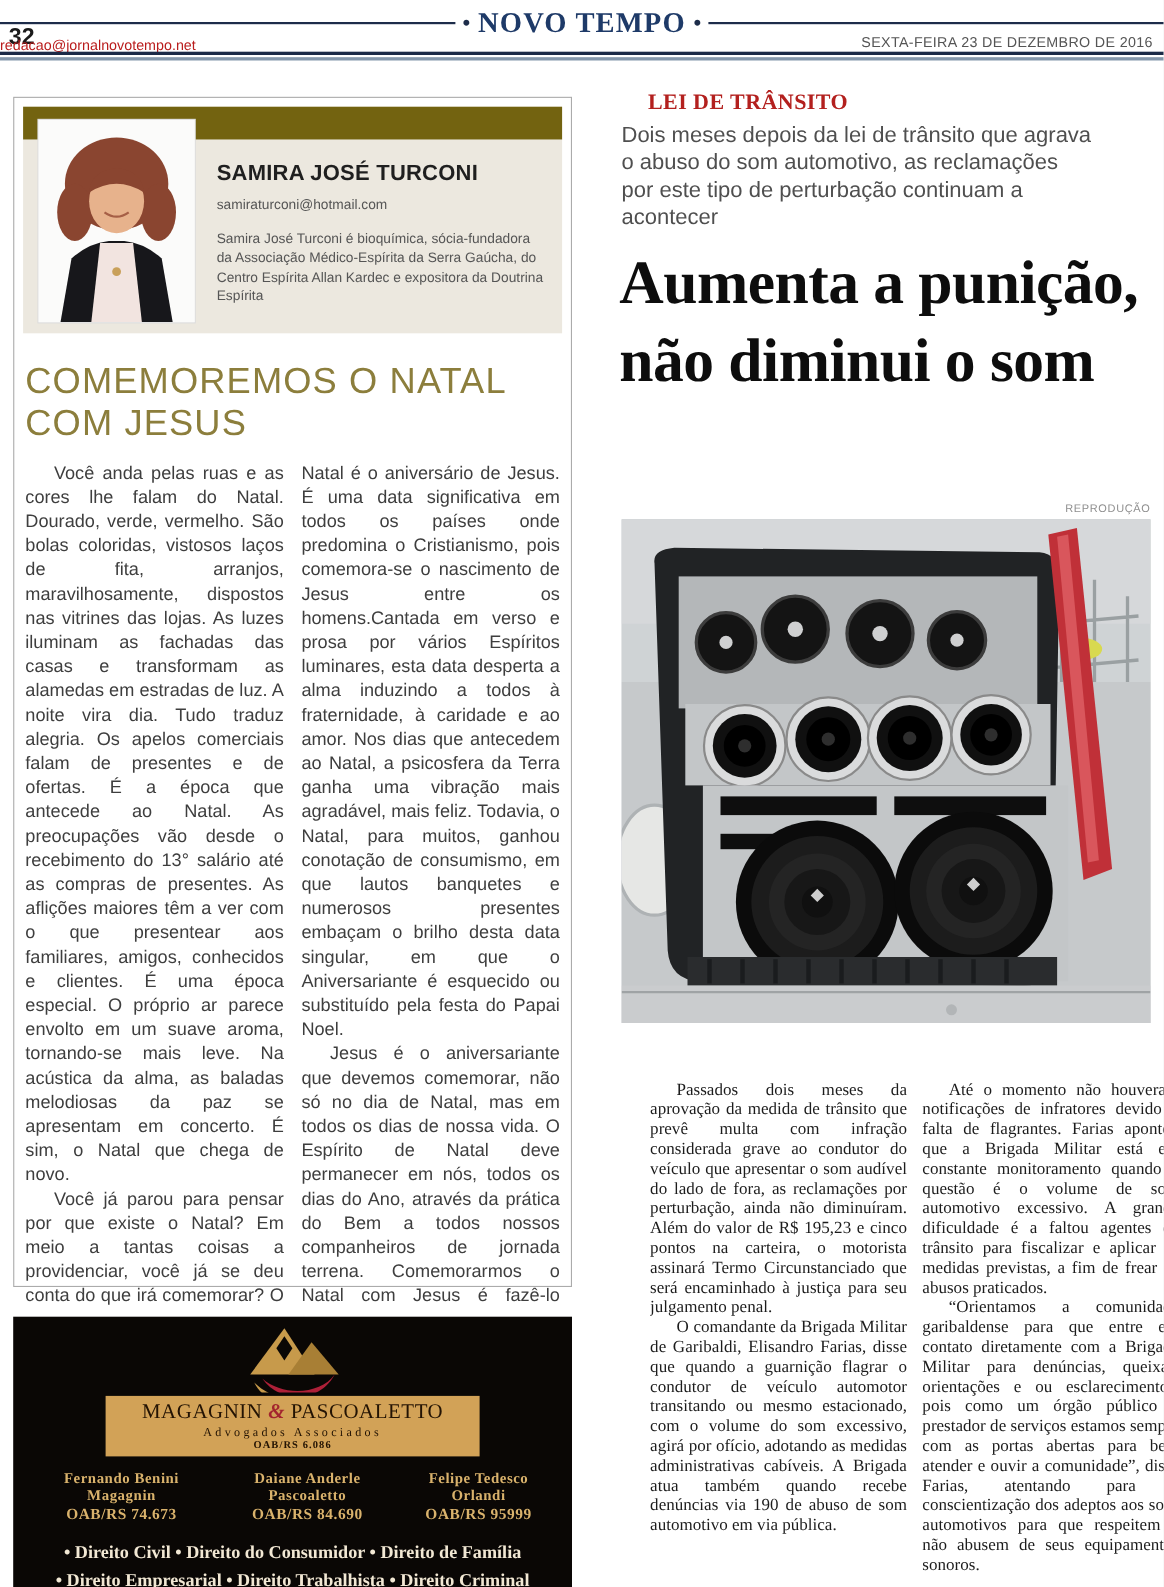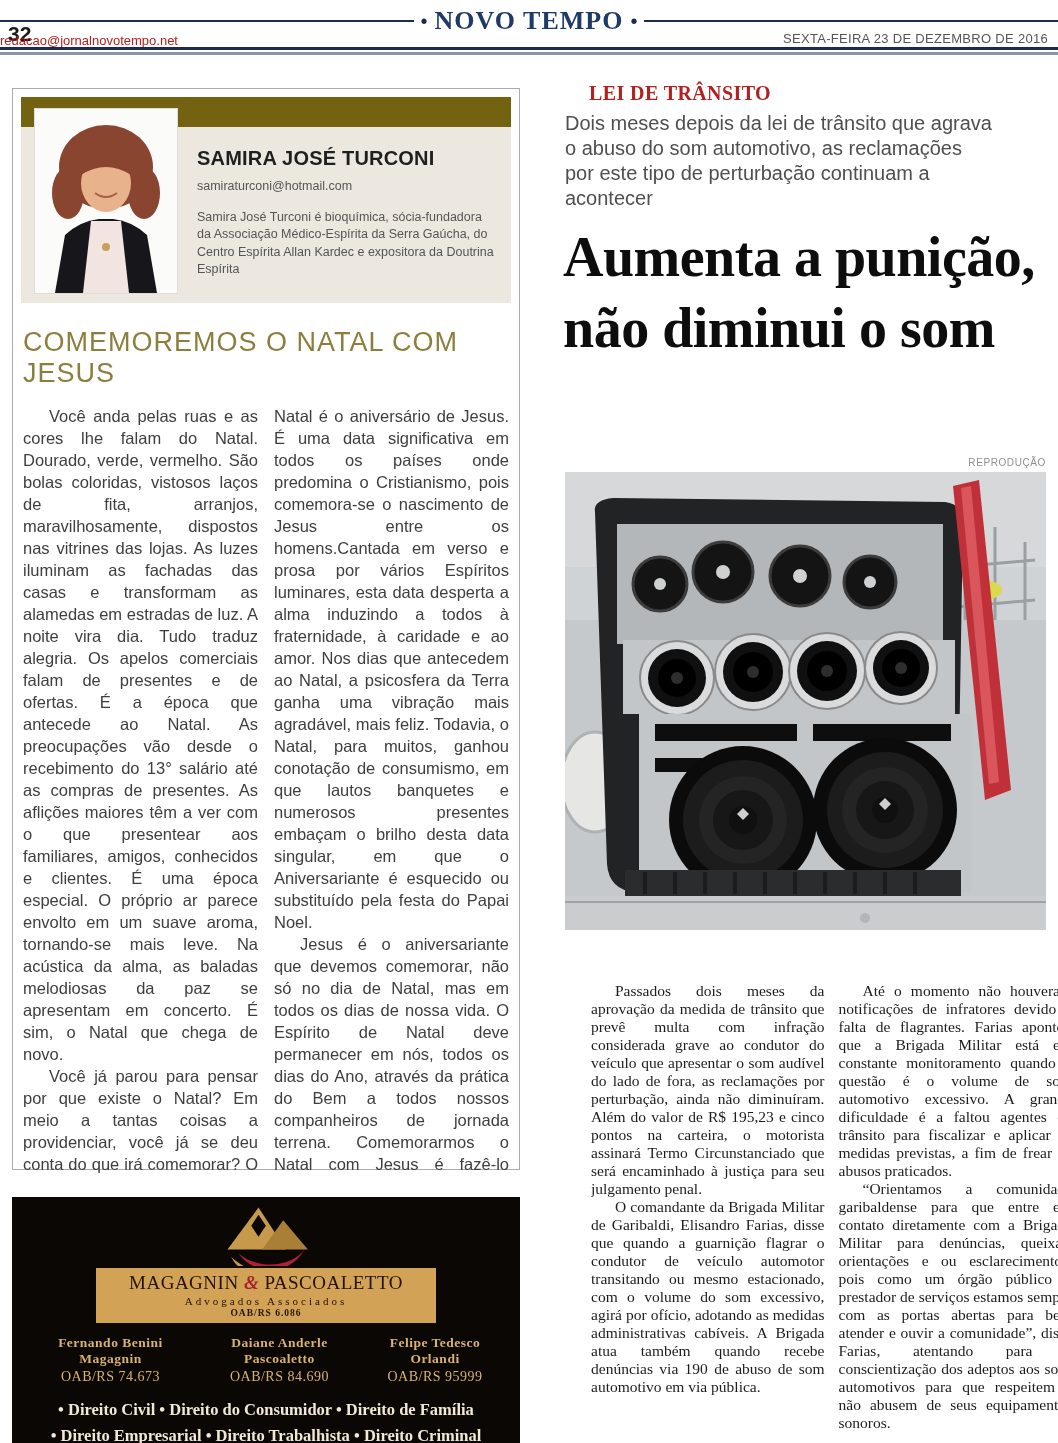--- a/index.html
+++ b/index.html
@@ -23,39 +23,39 @@
   .left-box{position:absolute;left:12px;top:88px;width:508px;height:1082px;
             border:1px solid #ababab;box-sizing:border-box;background:#fff;}
   .olive-bar{margin:8px 8px 0 8px;height:30px;background:#736310;}
   .author-area{margin:0 8px;background:#ece8df;height:176px;position:relative;}
   .author-photo{position:absolute;left:14px;top:-18px;width:142px;height:184px;background:#fdfdfd;
                 box-shadow:0 0 0 1px #ddd;overflow:hidden;}
   .author-text{padding:20px 16px 0 176px;}
   .author-name{font-size:20px;font-weight:bold;color:#1f1f1f;letter-spacing:.2px;}
   .author-email{font-size:12.5px;color:#555;margin-top:9px;}
   .author-bio{font-size:12.5px;color:#555;margin-top:16px;line-height:1.38;width:300px;}
-  .natal-headline{margin:24px 10px 0 10px;font-size:27px;font-weight:400;color:#8c7e3c;
+  .natal-headline{margin:24px 10px 0 10px;font-size:33px;font-weight:400;color:#8c7e3c;
                   letter-spacing:1px;}
   .natal-body{margin:16px 10px 0 10px;height:772px;columns:2;column-gap:16px;column-fill:auto;
               font-size:16.5px;line-height:22px;color:#3e3e3e;text-align:justify;overflow:hidden;}
   .natal-body p{margin:0;text-indent:26px;}
 
   
   .ad-box{position:absolute;left:12px;top:1197px;width:508px;height:277px;background:#0a0705;
           box-sizing:border-box;overflow:hidden;text-align:center;}
   .ad-logo{margin-top:5px;height:64px;}
   .ad-banner{width:340px;margin:-2px auto 0 auto;background:#d2a257;padding:4px 0 5px 0;}
   .firm-line{font-family:"Liberation Serif",serif;font-size:19px;letter-spacing:.5px;color:#231303;}
   .firm-amp{color:#a3242e;font-style:italic;font-weight:bold;}
   .banner-sub{font-family:"Liberation Serif",serif;font-size:11px;letter-spacing:3px;color:#231303;margin-top:1px;}
   .banner-oab{font-family:"Liberation Serif",serif;font-size:9.5px;letter-spacing:1px;color:#231303;margin-top:1px;font-weight:bold;}
   .lawyers{display:flex;justify-content:space-between;padding:0 14px;margin-top:12px;}
   .lawyer{font-family:"Liberation Serif",serif;color:#d9b26c;}
   .lawyer .nm{font-size:13.5px;font-weight:bold;letter-spacing:.5px;}
-  .lawyer .oab{font-size:14px;font-weight:normal;margin-top:2px;letter-spacing:.5px;}
+  .lawyer .oab{font-size:14px;font-weight:bold;margin-top:2px;letter-spacing:.5px;}
   .areas{font-family:"Liberation Serif",serif;color:#f2e8d4;font-weight:bold;font-size:16.5px;margin-top:15px;}
   .areas div+div{margin-top:6px;}
 
   
   .kicker{position:absolute;left:565px;top:82px;font-family:"Liberation Serif",serif;
           font-weight:bold;font-size:20px;color:#b3201e;letter-spacing:.4px;margin-left:24px;}
   .lead{position:absolute;left:565px;top:111px;width:430px;font-size:20px;line-height:25px;color:#4f4f4f;}
   .big-headline{position:absolute;left:563px;top:222px;width:480px;font-family:"Liberation Serif",serif;
                 font-weight:bold;font-size:56px;line-height:1.26;color:#0d0d0d;letter-spacing:-.5px;}
   .photo-credit{position:absolute;left:565px;top:457px;width:481px;text-align:right;font-size:10px;

